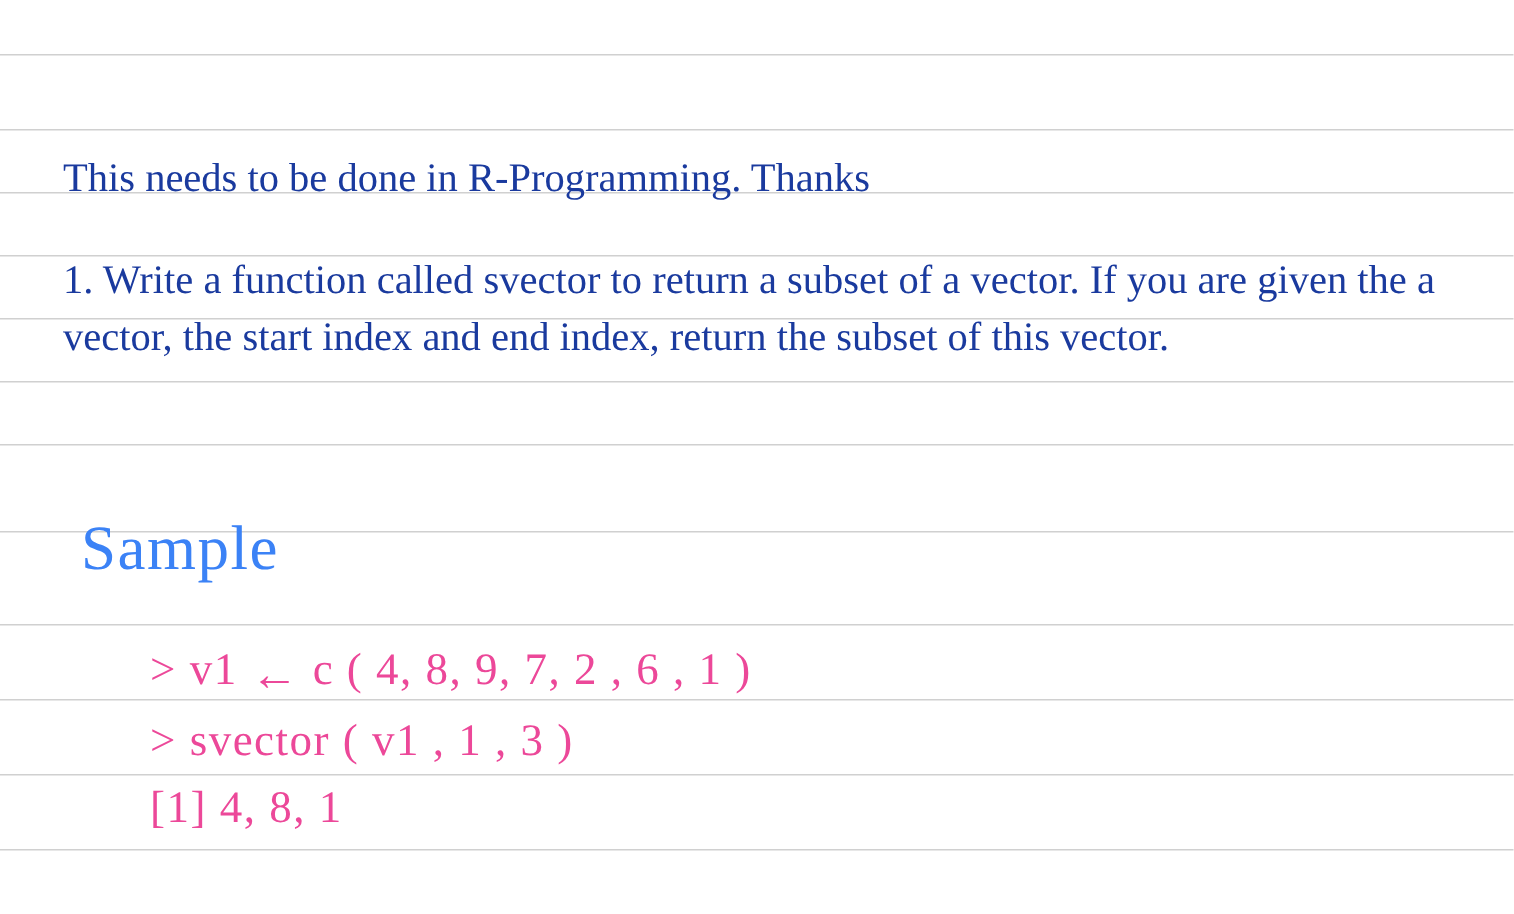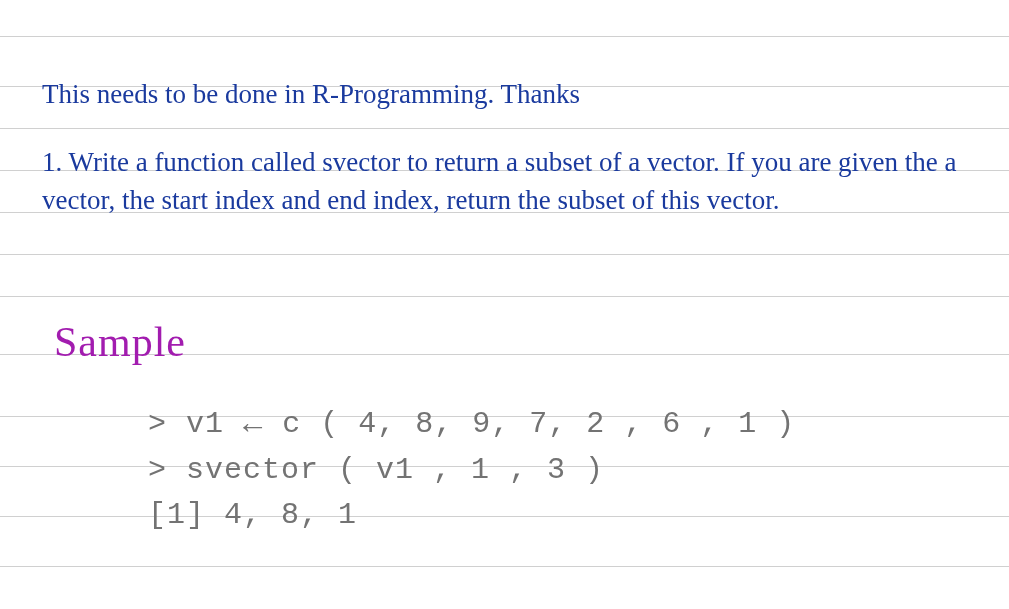--- a/index.html
+++ b/index.html
@@ -12,21 +12,21 @@
       height: 609px;
       background: #ffffff;
       font-family: Georgia, 'Times New Roman', serif;
       position: relative;
       overflow: hidden;
     }
     .paper {
       width: 100%;
       height: 100%;
       position: relative;
-      padding-top: 28px;
+      padding-top: 52px;
     }
     .line {
       position: absolute;
       left: 0;
       right: 0;
       height: 1px;
       background: #d0d0d0;
     }
     .content {
       position: relative;
@@ -49,32 +49,31 @@
       top: 116px;
       left: 42px;
       right: 30px;
     }
     .handwritten-title {
       position: absolute;
       top: 290px;
       left: 54px;
       font-family: 'Comic Sans MS', 'Segoe Script', cursive;
       font-size: 42px;
-      color: #a21caf;
+      color: #3b82f6;
       font-weight: 500;
       letter-spacing: 1px;
     }
     .handwritten-line {
-      font-family: Liberation Mono, monospace;
-      color: #737373;
+      font-family: Liberation Serif, serif;
+      color: #ec4899;
       font-size: 30px;
       position: absolute;
       left: 100px;
       letter-spacing: 1px;
-      margin-left: 48px;
     }
     .hline1 {
       top: 378px;
     }
     .hline2 {
       top: 425px;
       text-align: center;
     }
     .hline3 {
       top: 470px;

